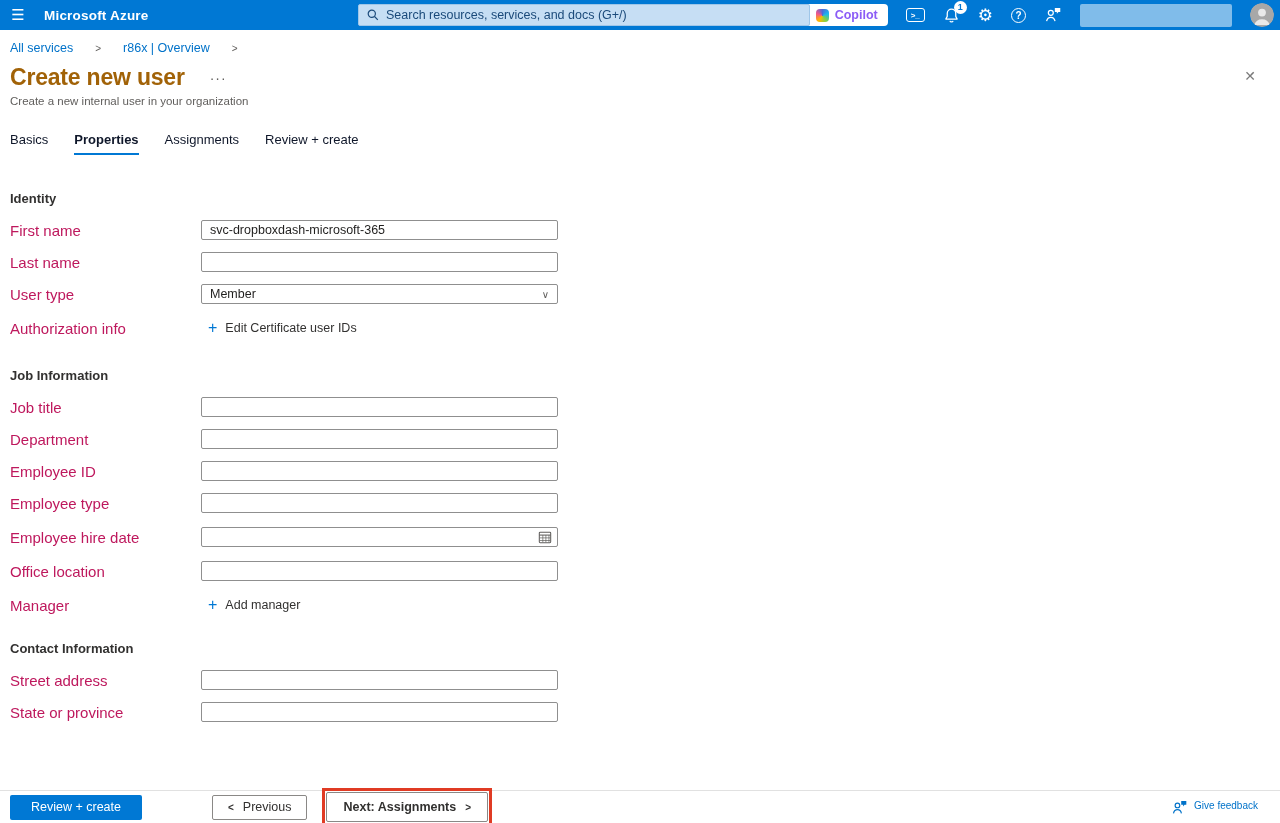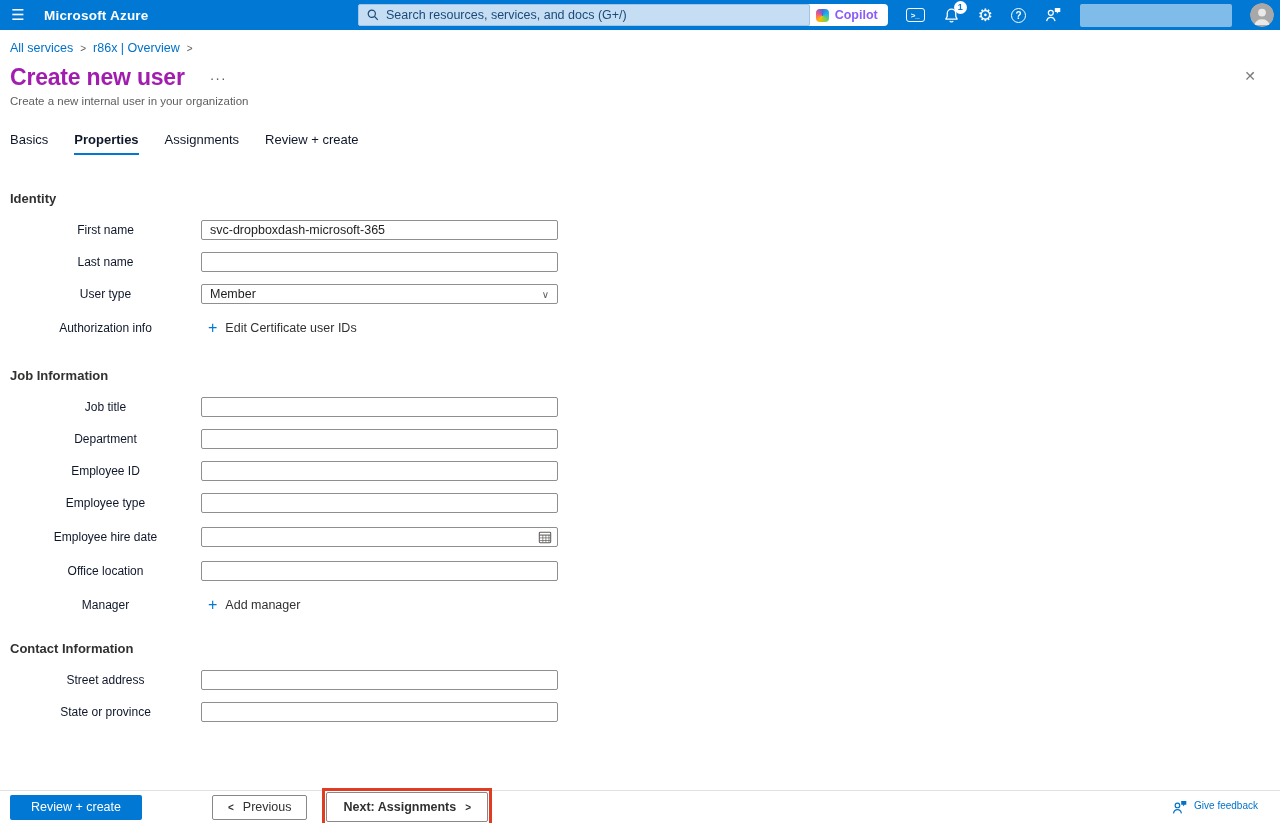--- a/index.html
+++ b/index.html
@@ -33,41 +33,41 @@
     background:#fff; color:#0078d4; border-radius:50%; font-size:9px; font-weight:700;
     display:flex; align-items:center; justify-content:center; }
   .gear-glyph { font-size:17px; line-height:1; }
   .help-circle { width:15px; height:15px; border:1.5px solid #fff; border-radius:50%;
     font-size:10px; font-weight:700; display:flex; align-items:center; justify-content:center; }
   .redacted { width:152px; height:23px; background:rgba(255,255,255,.5); border-radius:2px; }
   .avatar { width:24px; height:24px; border-radius:50%; overflow:hidden; cursor:pointer; }
 
   
   .content { padding:0 10px; }
-  .breadcrumb { margin-top:11px; font-size:12.5px; display:flex; align-items:center; gap:7px; }
+  .breadcrumb { margin-top:11px; font-size:12.5px; display:flex; align-items:center; gap:22px; }
   .crumb { color:#0072c9; text-decoration:none; cursor:pointer; }
   .crumb-sep { color:#605e5c; font-size:10px; }
   .title-row { margin-top:9px; display:flex; align-items:center; }
-  .page-title { font-size:23px; font-weight:700; color:#a21caf; letter-spacing:-.2px; }
+  .page-title { font-size:23px; font-weight:700; color:#a16207; letter-spacing:-.2px; }
   .more-dots { margin-left:25px; color:#605e5c; font-size:14px; letter-spacing:1px; cursor:pointer; }
   .close-x { position:absolute; right:24px; top:68px; color:#7a7a7a; font-size:14px; cursor:pointer; }
   .subtitle { margin-top:4px; font-size:11.5px; color:#605e5c; }
 
   .tabs { margin-top:25px; display:flex; }
   .tab { margin-right:26px; font-size:13px; color:#0f172a; padding-bottom:6px;
     border-bottom:2px solid transparent; cursor:pointer; }
   .tab.active { font-weight:700; border-bottom-color:#0078d4; }
 
   .section-heading { font-size:13px; font-weight:700; color:#323130; }
   .sh-identity { margin-top:36px; }
   .sh-job { margin-top:30px; }
   .sh-contact { margin-top:26px; }
 
   .form-row { display:flex; align-items:center; margin-top:12px; min-height:20px; }
-  .form-row > label { width:191px; flex-shrink:0; font-size:12px; color:#0f172a;text-align:center; }
+  .form-row > label { width:191px; flex-shrink:0; font-size:15px; color:#be185d; }
   .row-gap { margin-top:14px; }
   .txt { width:357px; height:20px; border:1px solid #8f8f8f; border-radius:2px;
     padding:0 8px; font-size:12.5px; color:#201f1e; font-family:inherit; outline:none; }
   .selectbox { width:357px; height:20px; border:1px solid #8f8f8f; border-radius:2px;
     padding:0 8px; font-size:12.5px; color:#201f1e; background:#fff;
     display:flex; align-items:center; cursor:pointer; }
   .chev { margin-left:auto; color:#605e5c; font-size:10px; }
   .datewrap { position:relative; width:357px; }
   .datewrap .txt { width:357px; padding-right:28px; }
   .cal-icon { position:absolute; right:6px; top:3px; cursor:pointer; }

